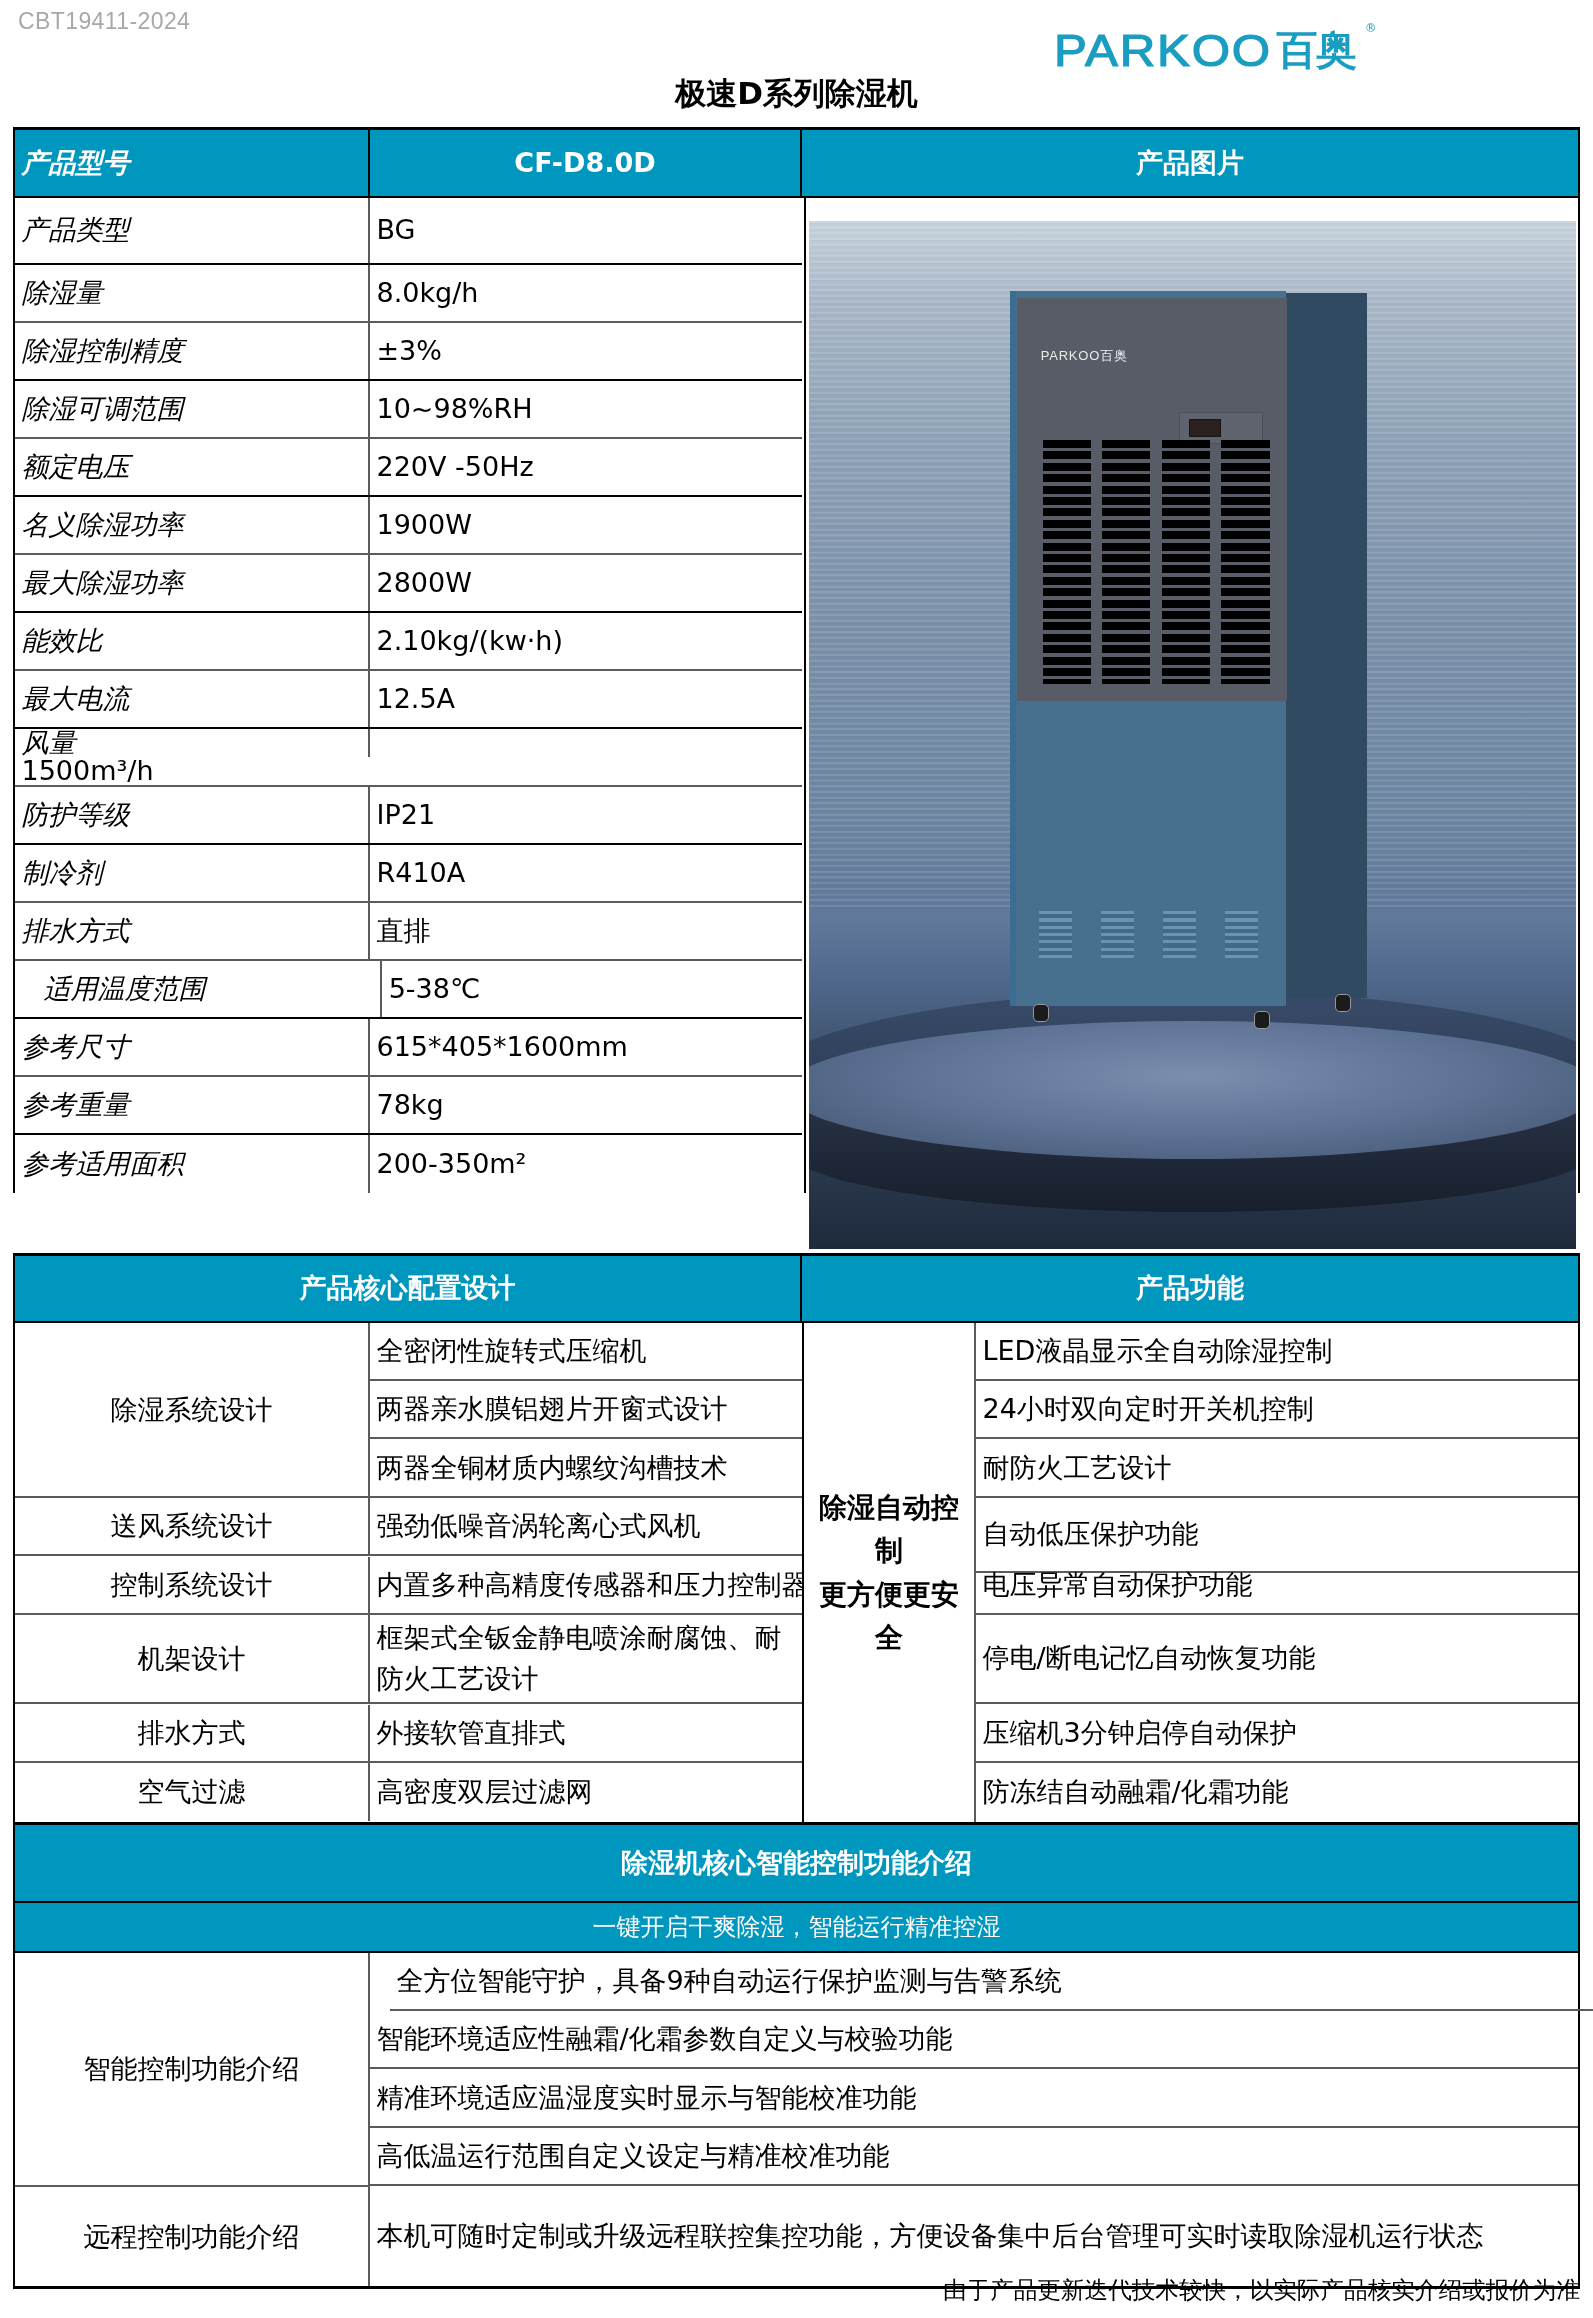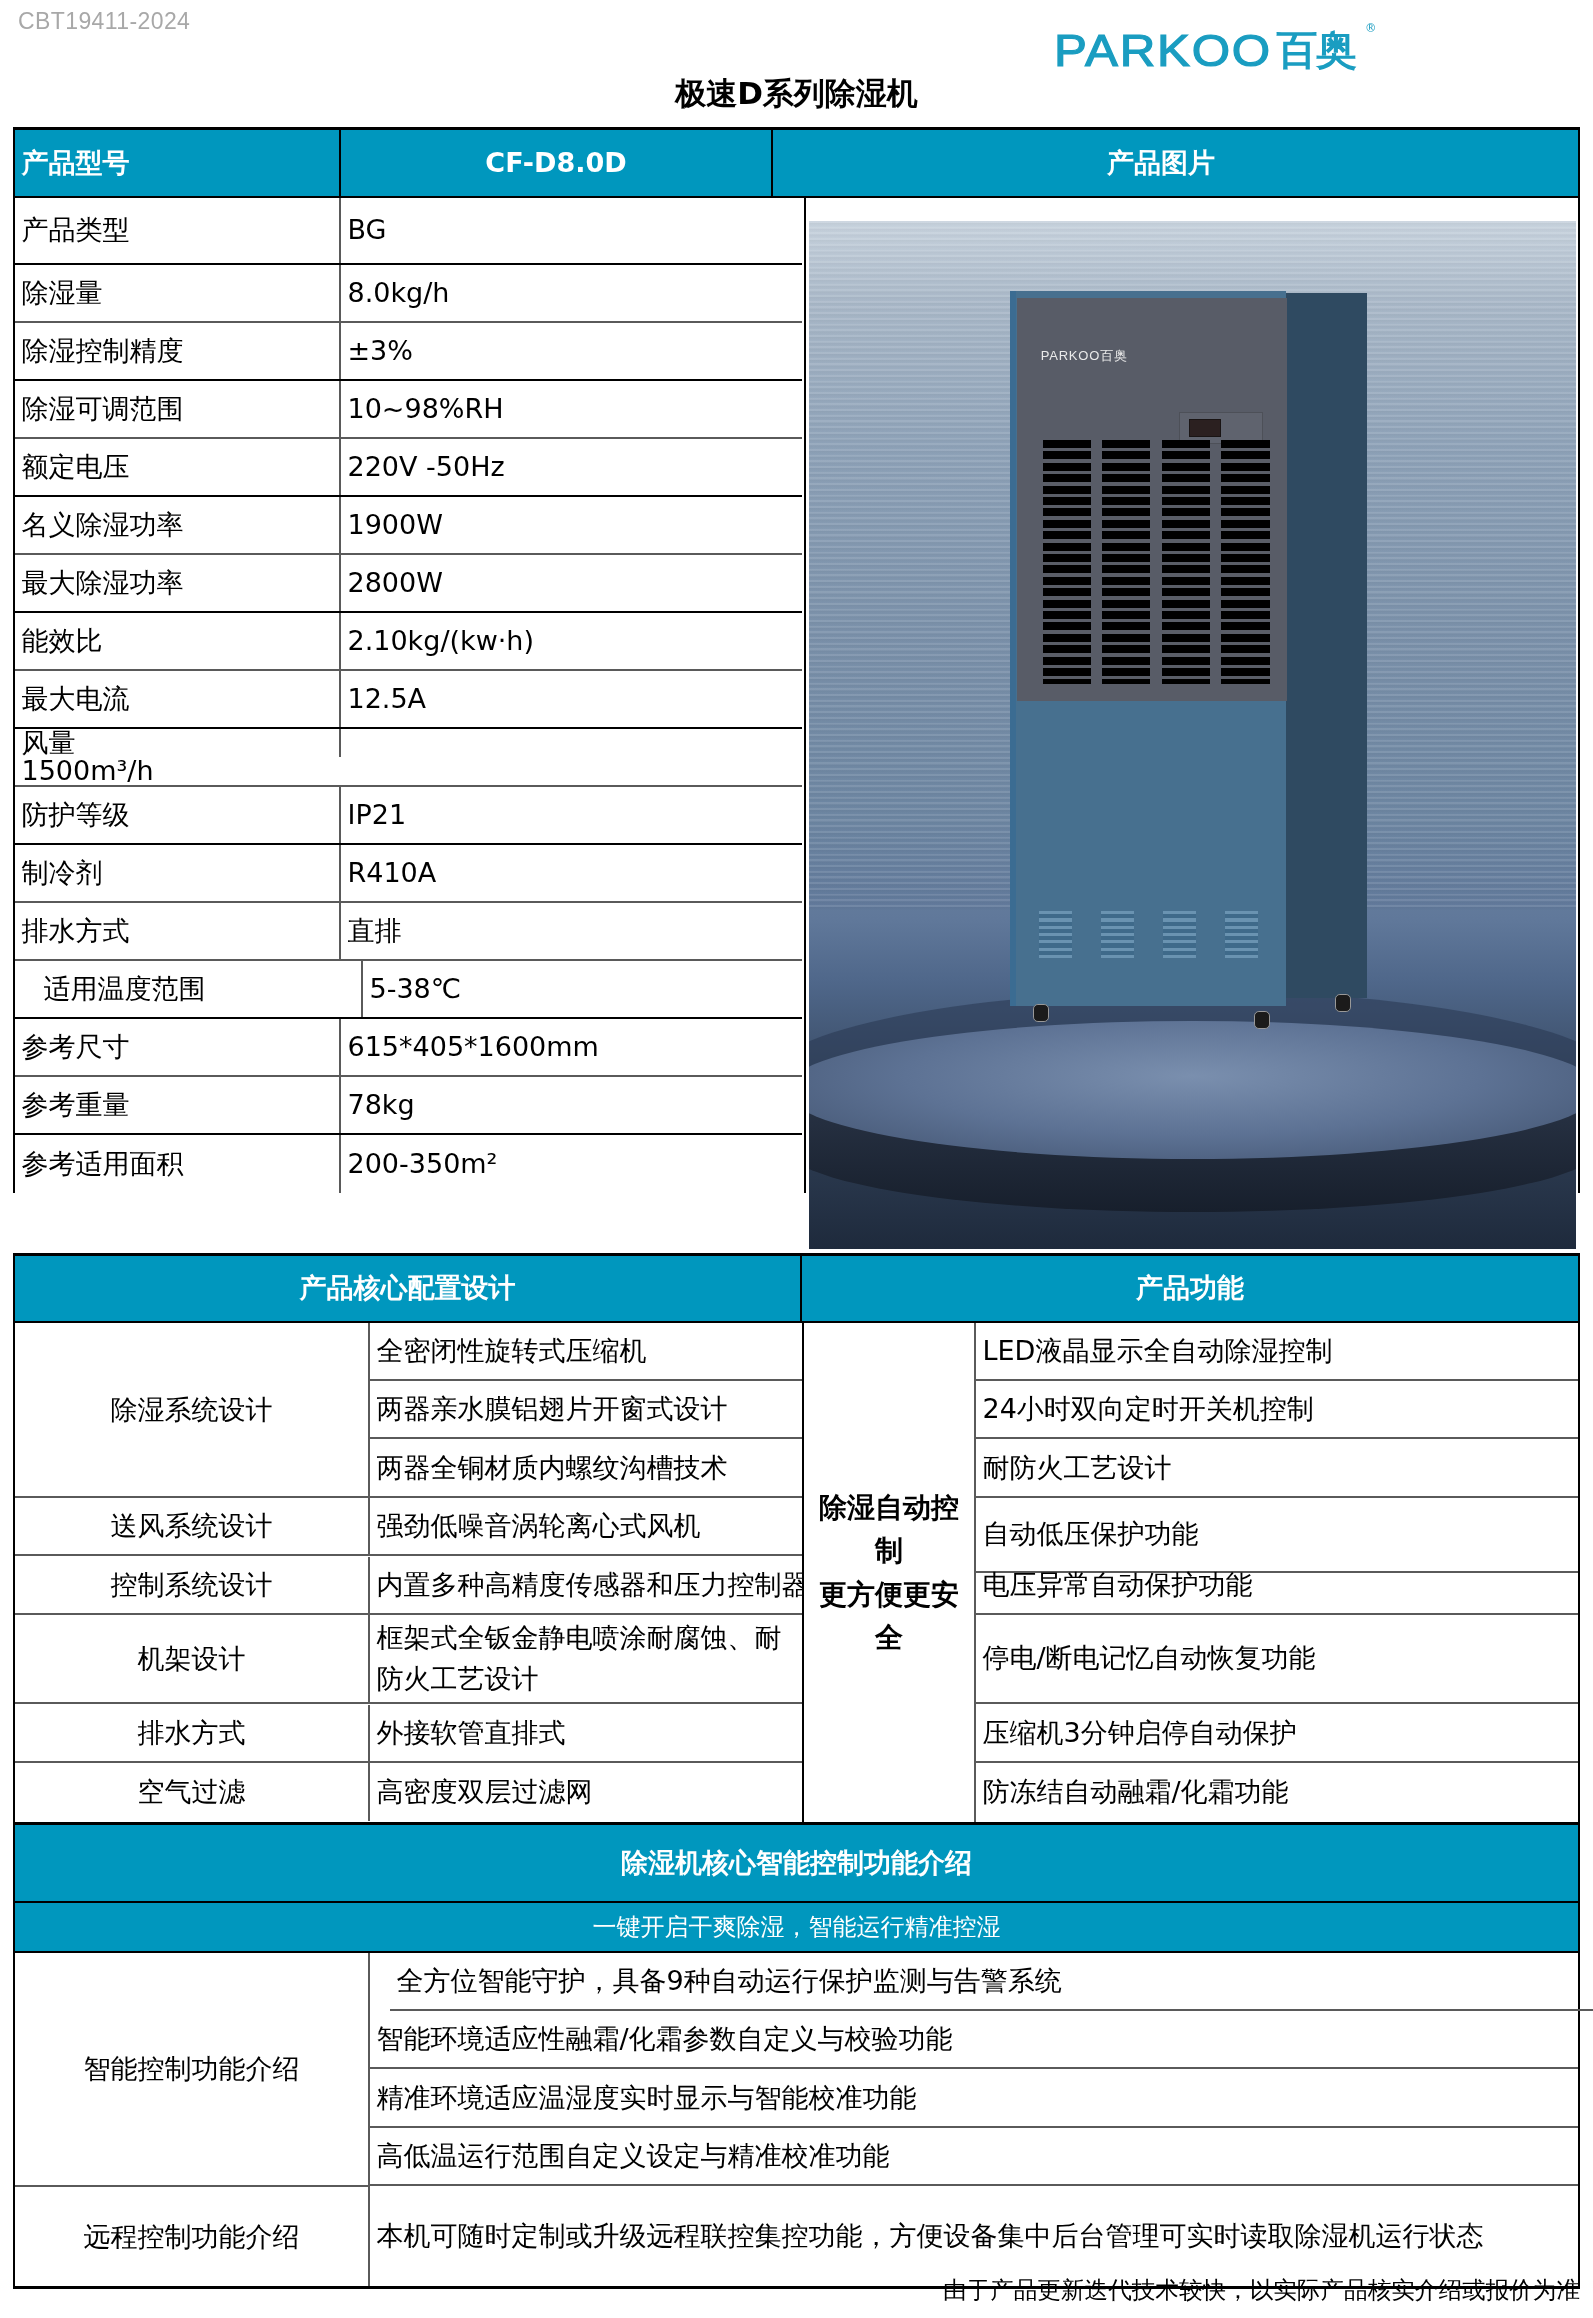--- a/index.html
+++ b/index.html
@@ -20,21 +20,21 @@
   .cell { display: flex; align-items: center; padding-left: 6.5px; font-size: 27px; line-height: 1.5; overflow: hidden; white-space: nowrap; }
   .cell.center { justify-content: center; padding-left: 0; text-align: center; }
   .cell.wrap { white-space: normal; }
   .vsep { border-right: 2.4px solid #5a5a5a; }
   .vsep.dark { border-right-color: #000; }
 
   .hdr { background: #0097be; color: #fff; font-weight: 700; }
   .hdr .cell { font-size: 27px; }
   .subhdr { background: #0097be; color: #fff; }
 
-  .c1 { width: 326px; }
+  .c1 { width: 355px; font-style: italic; }
   .c2 { width: 432px; }
   .c3 { width: 776px; }
 
   .photo-cell { position: absolute; left: 789px; top: 68px; width: 776px; bottom: 0; }
   .photo { position: absolute; left: 3.2px; top: 23px; width: 767px; height: 1028px; overflow: hidden;
     background: linear-gradient(180deg, #c8d3de 0%, #a9b8c8 8%, #8ea2b8 22%, #7b91aa 40%, #6d86a2 58%, #60789a 68%, #4f678a 74%, #3d506b 82%, #2d3c52 90%, #1e2a3c 100%); }
   .sea-lines { position: absolute; left: 0; top: 0; right: 0; height: 690px;
     background: repeating-linear-gradient(180deg, rgba(255,255,255,0.10) 0px, rgba(255,255,255,0.10) 1.6px, rgba(0,0,0,0.03) 2.4px, transparent 5.7px); }
   .platform-top { position: absolute; left: -24px; right: -24px; top: 800px; height: 138px; border-radius: 50%;
     background: radial-gradient(ellipse at 50% 40%, #7a8fae 0%, #5d7294 50%, #3e4f6b 100%); }

